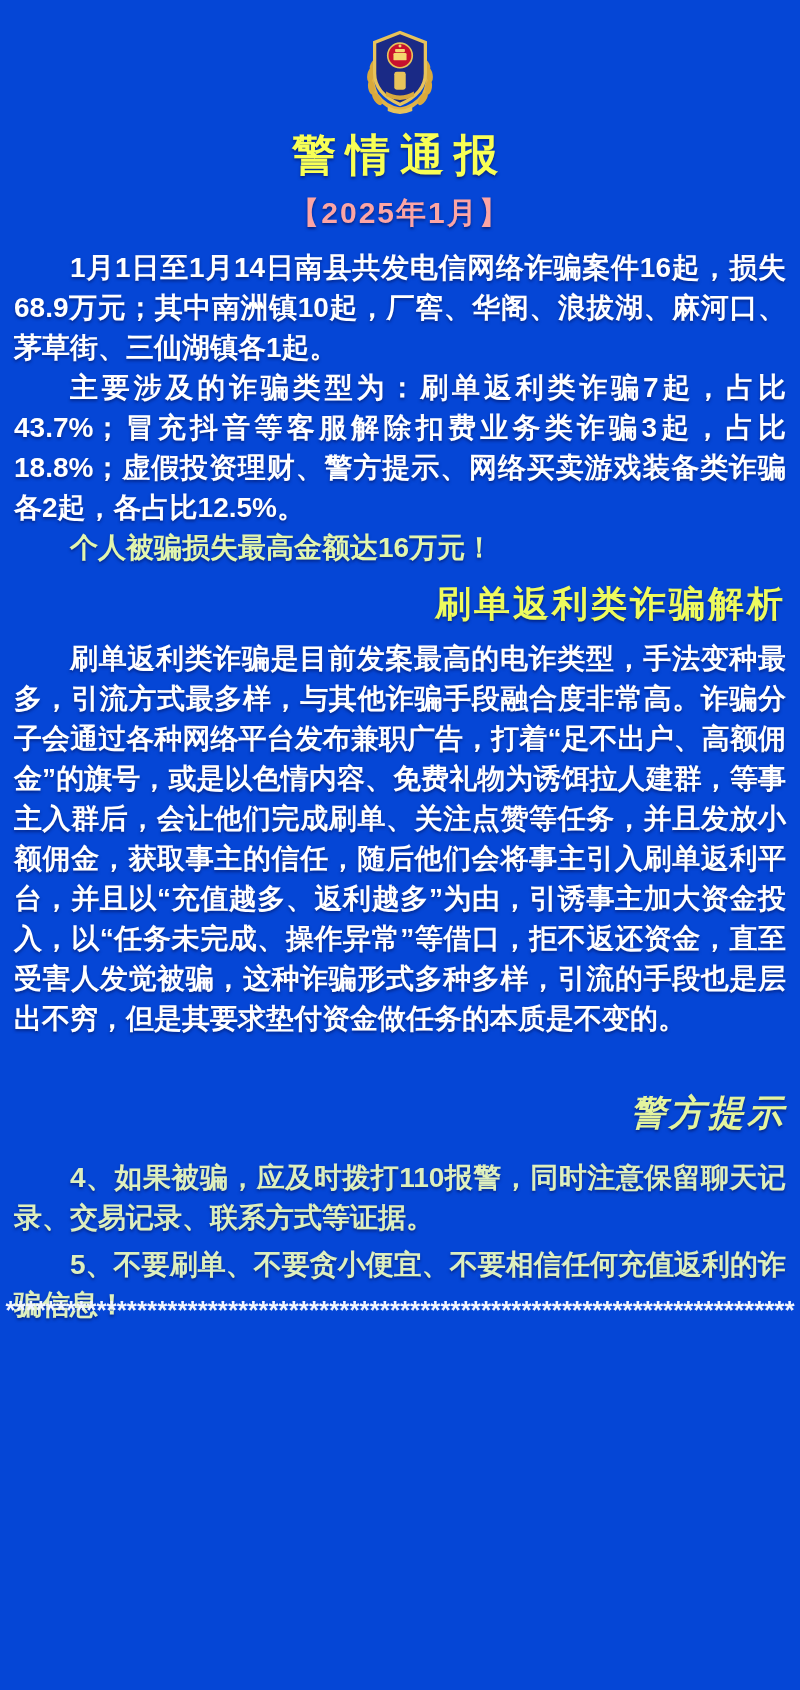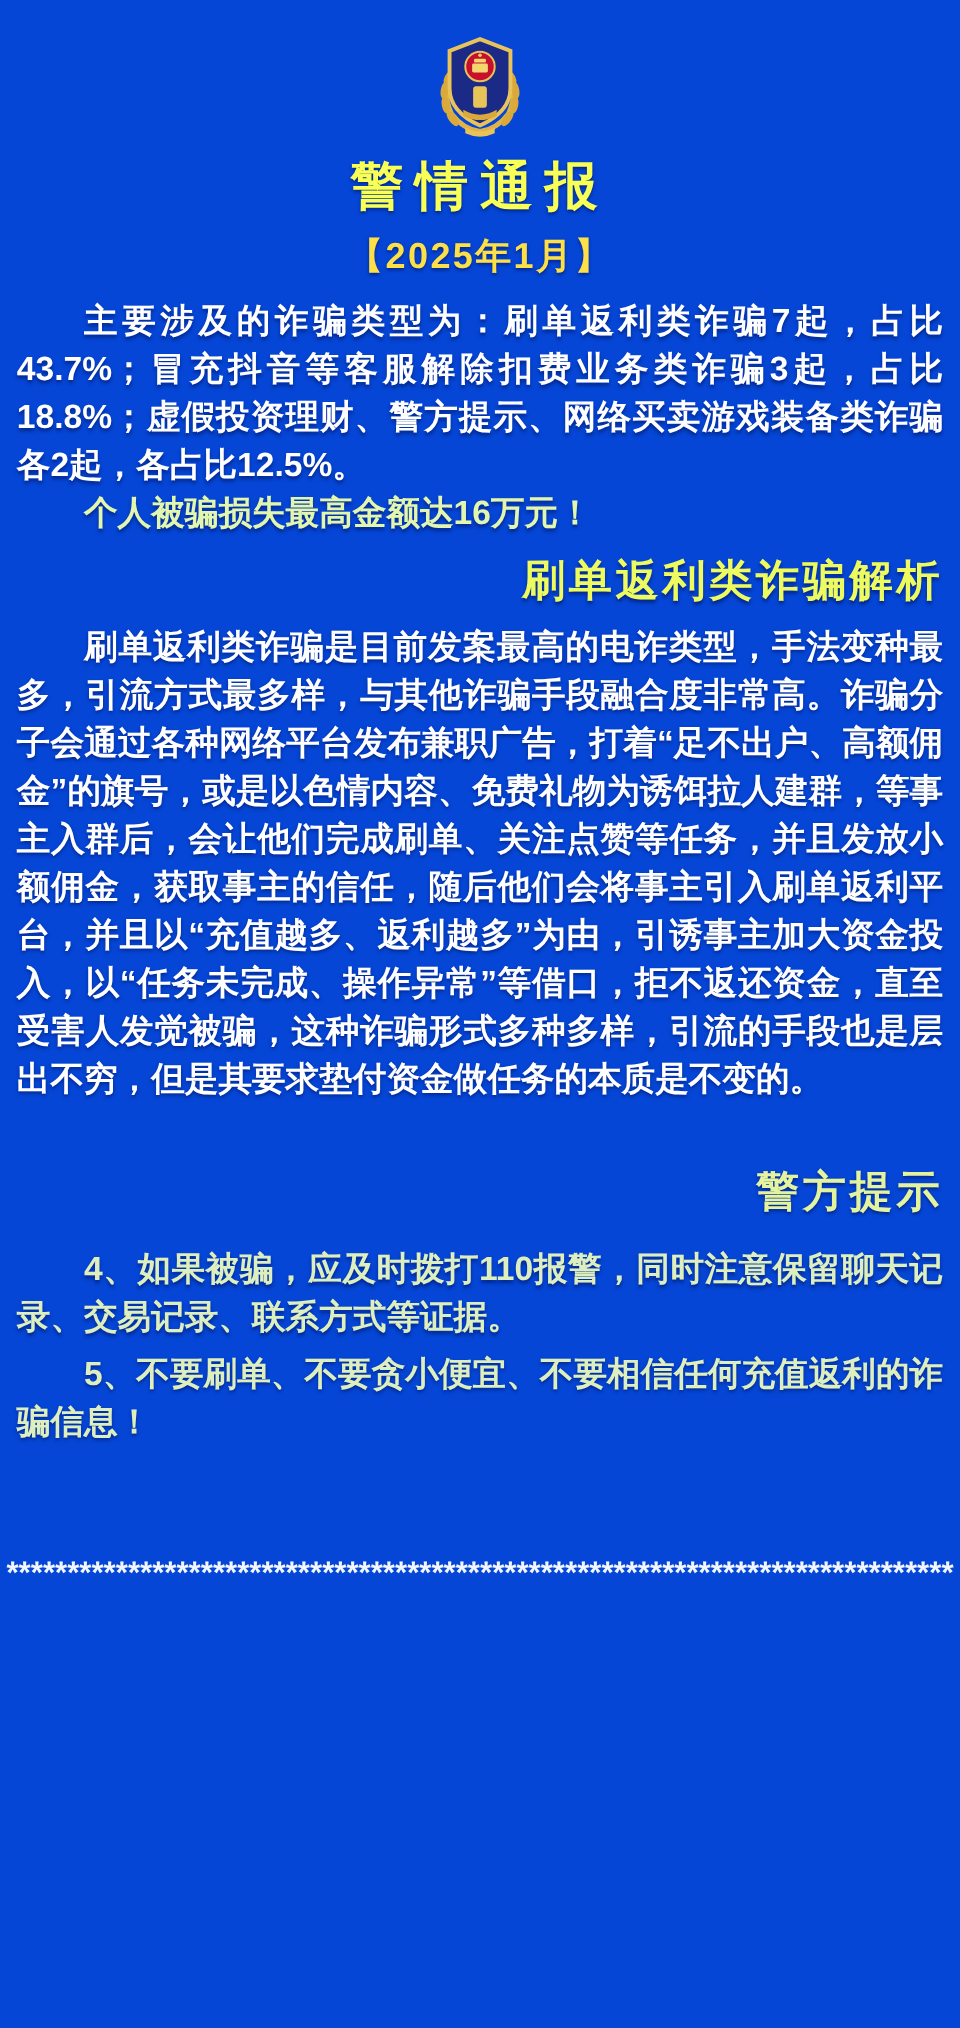--- a/index.html
+++ b/index.html
@@ -31,21 +31,21 @@
   .main-title {
     text-align: center;
     color: #f8ff55;
     font-size: 44px;
     letter-spacing: 10px;
     margin: 8px 0 2px 0;
     text-shadow: 0 2px 3px rgba(0, 10, 70, 0.55);
   }
   .period {
     text-align: center;
-    color: #fde047;
+    color: #fca5a5;
     font-size: 30px;
     letter-spacing: 2px;
     margin: 8px 0 14px 0;
     text-shadow: 0 2px 3px rgba(0, 10, 70, 0.55);
   }
   .body-text {
     color: #ffffff;
     font-size: 28px;
     line-height: 40px;
     text-align: justify;
@@ -65,20 +65,21 @@
     color: #eefb5e;
     font-size: 36px;
     letter-spacing: 3px;
     margin: 12px 0 10px 0;
     text-shadow: 0 2px 3px rgba(0, 10, 70, 0.55);
   }
   .section-heading.tips-heading {
     color: #e4f49e;
     margin-top: 50px;
     margin-bottom: 20px;
+    font-style: italic;
   }
   .tips-list .para {
     color: #ddefbe;
     margin-bottom: 7px;
   }
   .footer-divider {
     position: absolute;
     left: 0;
     bottom: 42px;
     width: 800px;
@@ -125,20 +126,21 @@
 
       <path d="M40 98 Q55 106 70 98 L70 104 Q55 111 40 104 Z" fill="#e8c35a"></path>
     </svg>
   </div>
 
   <div class="main-title">警情通报</div>
 
   <div class="period">【2025年1月】</div>
 
   <div class="body-text">
+    <p class="para">1月1日至1月14日南县共发电信网络诈骗案件16起，损失68.9万元；其中南洲镇10起，厂窖、华阁、浪拔湖、麻河口、茅草街、三仙湖镇各1起。</p>
     <p class="para">主要涉及的诈骗类型为：刷单返利类诈骗7起，占比43.7%；冒充抖音等客服解除扣费业务类诈骗3起，占比18.8%；虚假投资理财、警方提示、网络买卖游戏装备类诈骗各2起，各占比12.5%。</p>
     <p class="highlight-line">个人被骗损失最高金额达16万元！</p>
   </div>
 
   <div class="section-heading">刷单返利类诈骗解析</div>
 
   <div class="body-text">
     <p class="para">刷单返利类诈骗是目前发案最高的电诈类型，手法变种最多，引流方式最多样，与其他诈骗手段融合度非常高。诈骗分子会通过各种网络平台发布兼职广告，打着“足不出户、高额佣金”的旗号，或是以色情内容、免费礼物为诱饵拉人建群，等事主入群后，会让他们完成刷单、关注点赞等任务，并且发放小额佣金，获取事主的信任，随后他们会将事主引入刷单返利平台，并且以“充值越多、返利越多”为由，引诱事主加大资金投入，以“任务未完成、操作异常”等借口，拒不返还资金，直至受害人发觉被骗，这种诈骗形式多种多样，引流的手段也是层出不穷，但是其要求垫付资金做任务的本质是不变的。</p>
   </div>
 

